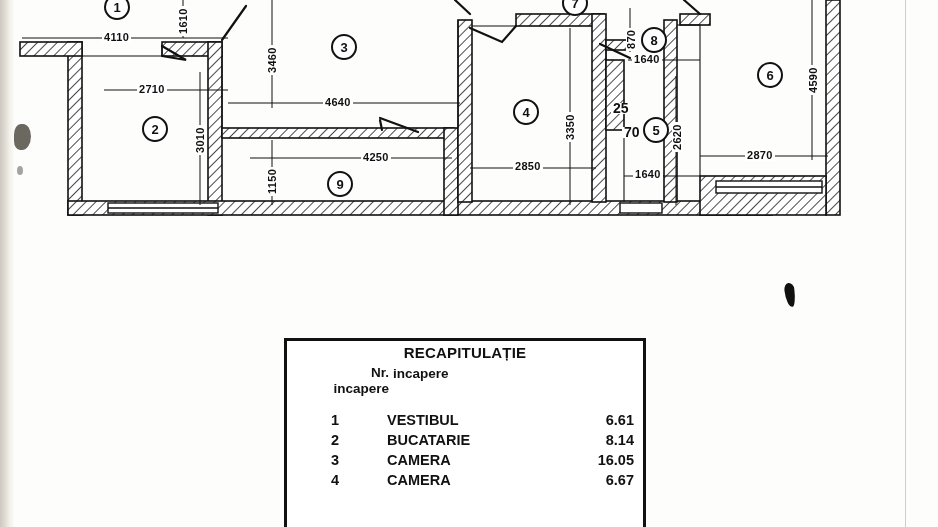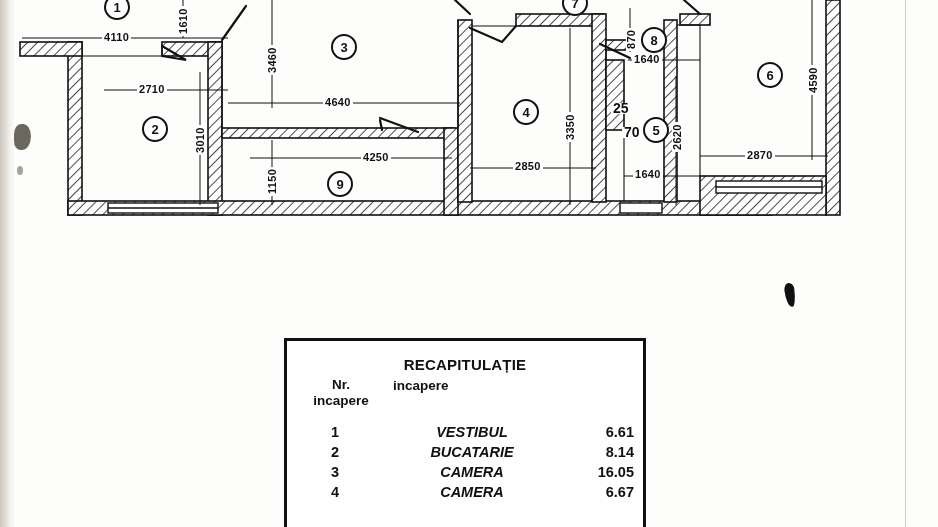--- a/index.html
+++ b/index.html
@@ -42,31 +42,31 @@
     font-family:"Liberation Sans", sans-serif;
   }
 
   
   .recap{
     position:absolute;left:284px;top:338px;width:362px;height:189px;
     border:3px solid #111;border-bottom:none;background:#fff;box-sizing:border-box;
   }
   .recap-title{
     text-align:center;font-size:15px;font-weight:700;color:#111;
-    padding-top:15px;letter-spacing:.2px;
+    padding-top:3px;letter-spacing:.2px;
   }
   .recap-head{display:flex;padding:4px 6px 0 6px;font-size:13.5px;font-weight:700;color:#111;}
-  .rh-c1{width:96px;text-align:center;}
+  .rh-c1{width:96px;text-align:right;}
   .rh-c2{width:150px;text-align:left;padding-left:4px;}
   .rh-c3{width:auto;flex:1;text-align:left;padding-left:24px;}
   .recap-head .l2{margin-top:1px;}
   .recap-rows{margin-top:14px;}
   .recap-row{display:flex;font-size:14.5px;font-weight:700;color:#111;line-height:20px;}
   .rr-nr{width:96px;text-align:center;}
-  .rr-name{width:170px;text-align:center;padding-left:4px;font-style:italic;}
+  .rr-name{width:170px;text-align:left;padding-left:4px;}
   .rr-area{flex:1;text-align:right;padding-right:9px;}
 </style>
 </head>
 <body>
 
 <div id="stage">
 
   <svg class="plan" viewBox="0 0 938 527">
     <defs>
       <pattern id="hatch" width="7" height="7" patternTransform="rotate(45)" patternUnits="userSpaceOnUse">

